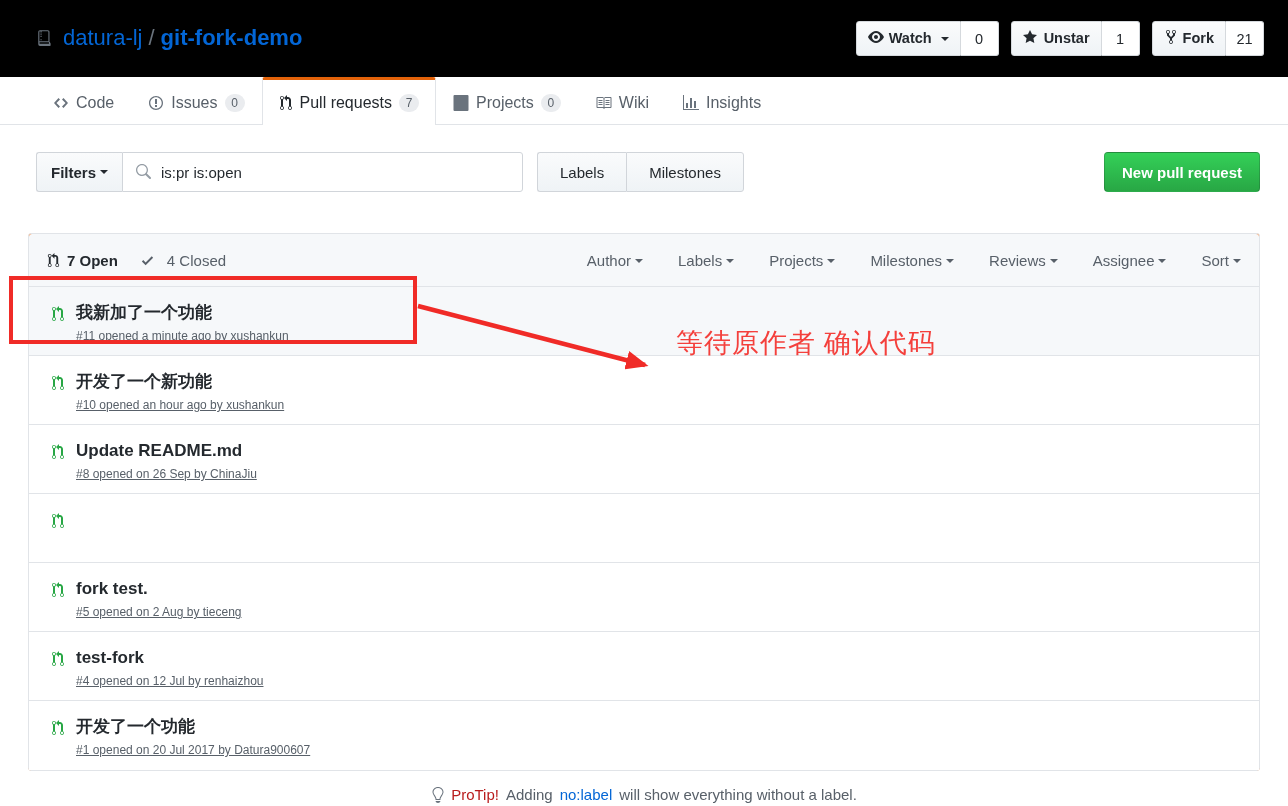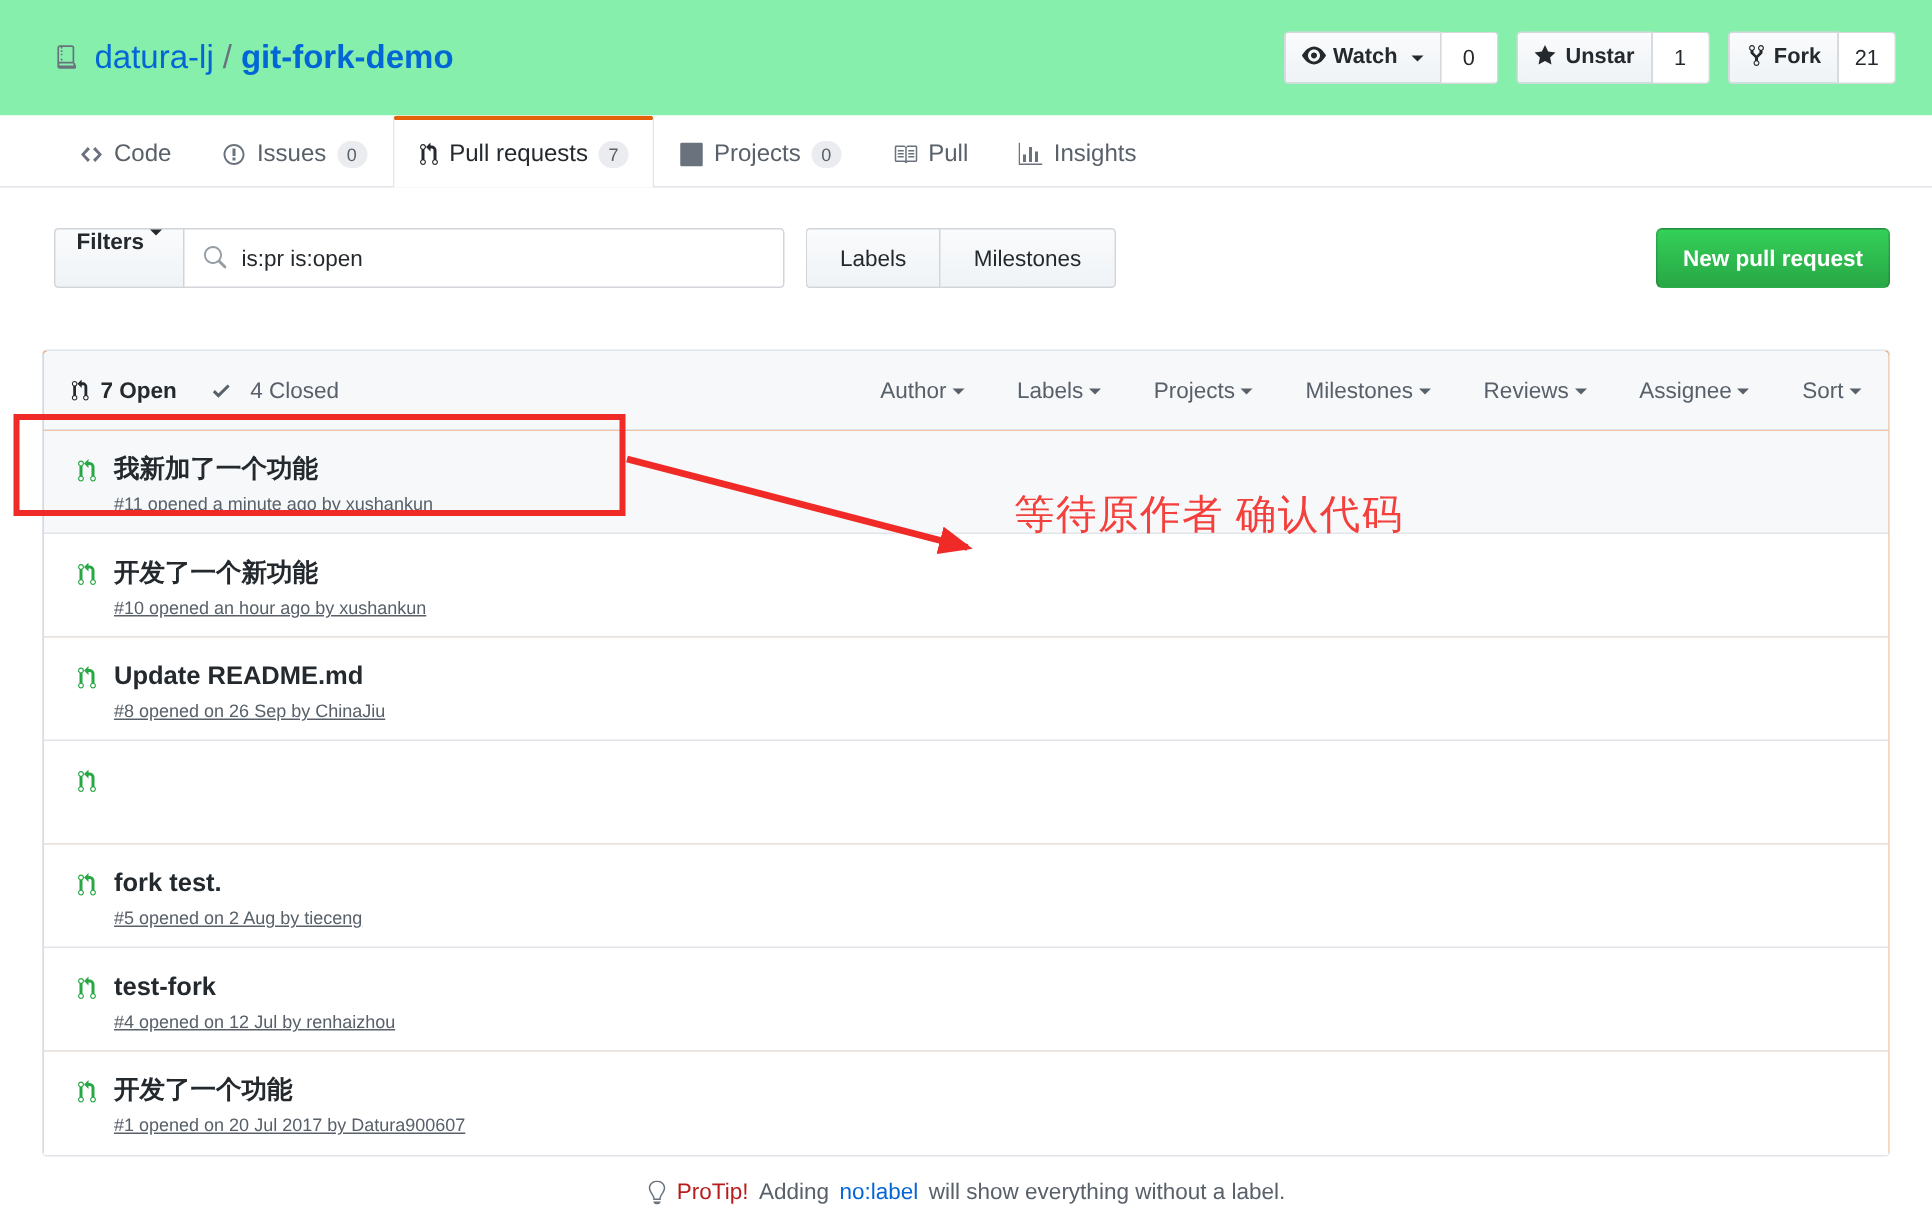--- a/index.html
+++ b/index.html
@@ -7,21 +7,21 @@
     margin: 0; padding: 0;
     width: 1288px; height: 806px;
     background: #fff;
     font-family: "Liberation Sans", "DejaVu Sans", sans-serif;
     color: #24292e;
     overflow: hidden;
   }
   #page { position: relative; width: 1288px; height: 806px; background: #fff; }
 
   
-  .repo-header { position: relative; height: 77px; background: #86efac; }
+  .repo-header { position: relative; height: 77px; background: #000000; }
   .repo-title {
     position: absolute; left: 36px; top: 23px;
     font-size: 22px; line-height: 30px;
     display: flex; align-items: center; gap: 0;
     white-space: nowrap;
   }
   .repo-icon { margin-right: 9px; display: inline-flex; align-items: center; color: #6a737d; }
   .repo-owner { color: #0366d6; font-weight: 400; }
   .repo-slash { color: #6a737d; margin: 0 6px; font-weight: 300; }
   .repo-name { color: #0366d6; font-weight: bold; }
@@ -81,21 +81,21 @@
     text-align: center; font-weight: normal;
   }
 
   
   .container { position: relative; width: 1232px; margin: 0 28px; }
 
   
   .subnav { position: relative; margin-top: 27px; height: 40px; }
   .subnav-left { position: absolute; left: 8px; top: 0; display: flex; align-items: stretch; }
   .filters-btn {
-    display: flex; align-items: flex-start;
+    display: flex; align-items: center;
     height: 40px; padding: 0 14px;
     background: linear-gradient(#fafbfc, #eff3f6);
     border: 1px solid #d1d5da; border-right: 0;
     border-radius: 3px 0 0 3px;
     font-size: 15px; font-weight: bold; color: #24292e; white-space: nowrap;
   }
   .search-box {
     position: relative;
     display: flex; align-items: center;
     width: 401px; height: 40px;
@@ -286,21 +286,21 @@
         <span>Projects</span>
         <span class="counter">0</span>
       </div>
 
       <div class="nav-tab">
         <span class="nav-ico">
           <svg width="17" height="16" viewBox="0 0 16 16" fill="currentColor" aria-hidden="true">
             <path d="M3 5h4v1H3V5zm0 3h4V7H3v1zm0 2h4V9H3v1zm11-5h-4v1h4V5zm0 2h-4v1h4V7zm0 2h-4v1h4V9zm2-6v9c0 .55-.45 1-1 1H9.5l-1 1-1-1H2c-.55 0-1-.45-1-1V3c0-.55.45-1 1-1h5.5l1 1 1-1H15c.55 0 1 .45 1 1zm-8 .5L7.5 3H2v9h6V3.5zm7-.5H9.5l-.5.5V12h6V3z"></path>
           </svg>
         </span>
-        <span>Pull</span>
+        <span>Wiki</span>
       </div>
 
       <div class="nav-tab">
         <span class="nav-ico">
           <svg width="16" height="16" viewBox="0 0 16 16" fill="currentColor" aria-hidden="true">
             <path d="M16 14v1H0V0h1v14h15zM5 13H3V8h2v5zm4 0H7V3h2v10zm4 0h-2V6h2v7z"></path>
           </svg>
         </span>
         <span>Insights</span>
       </div>

